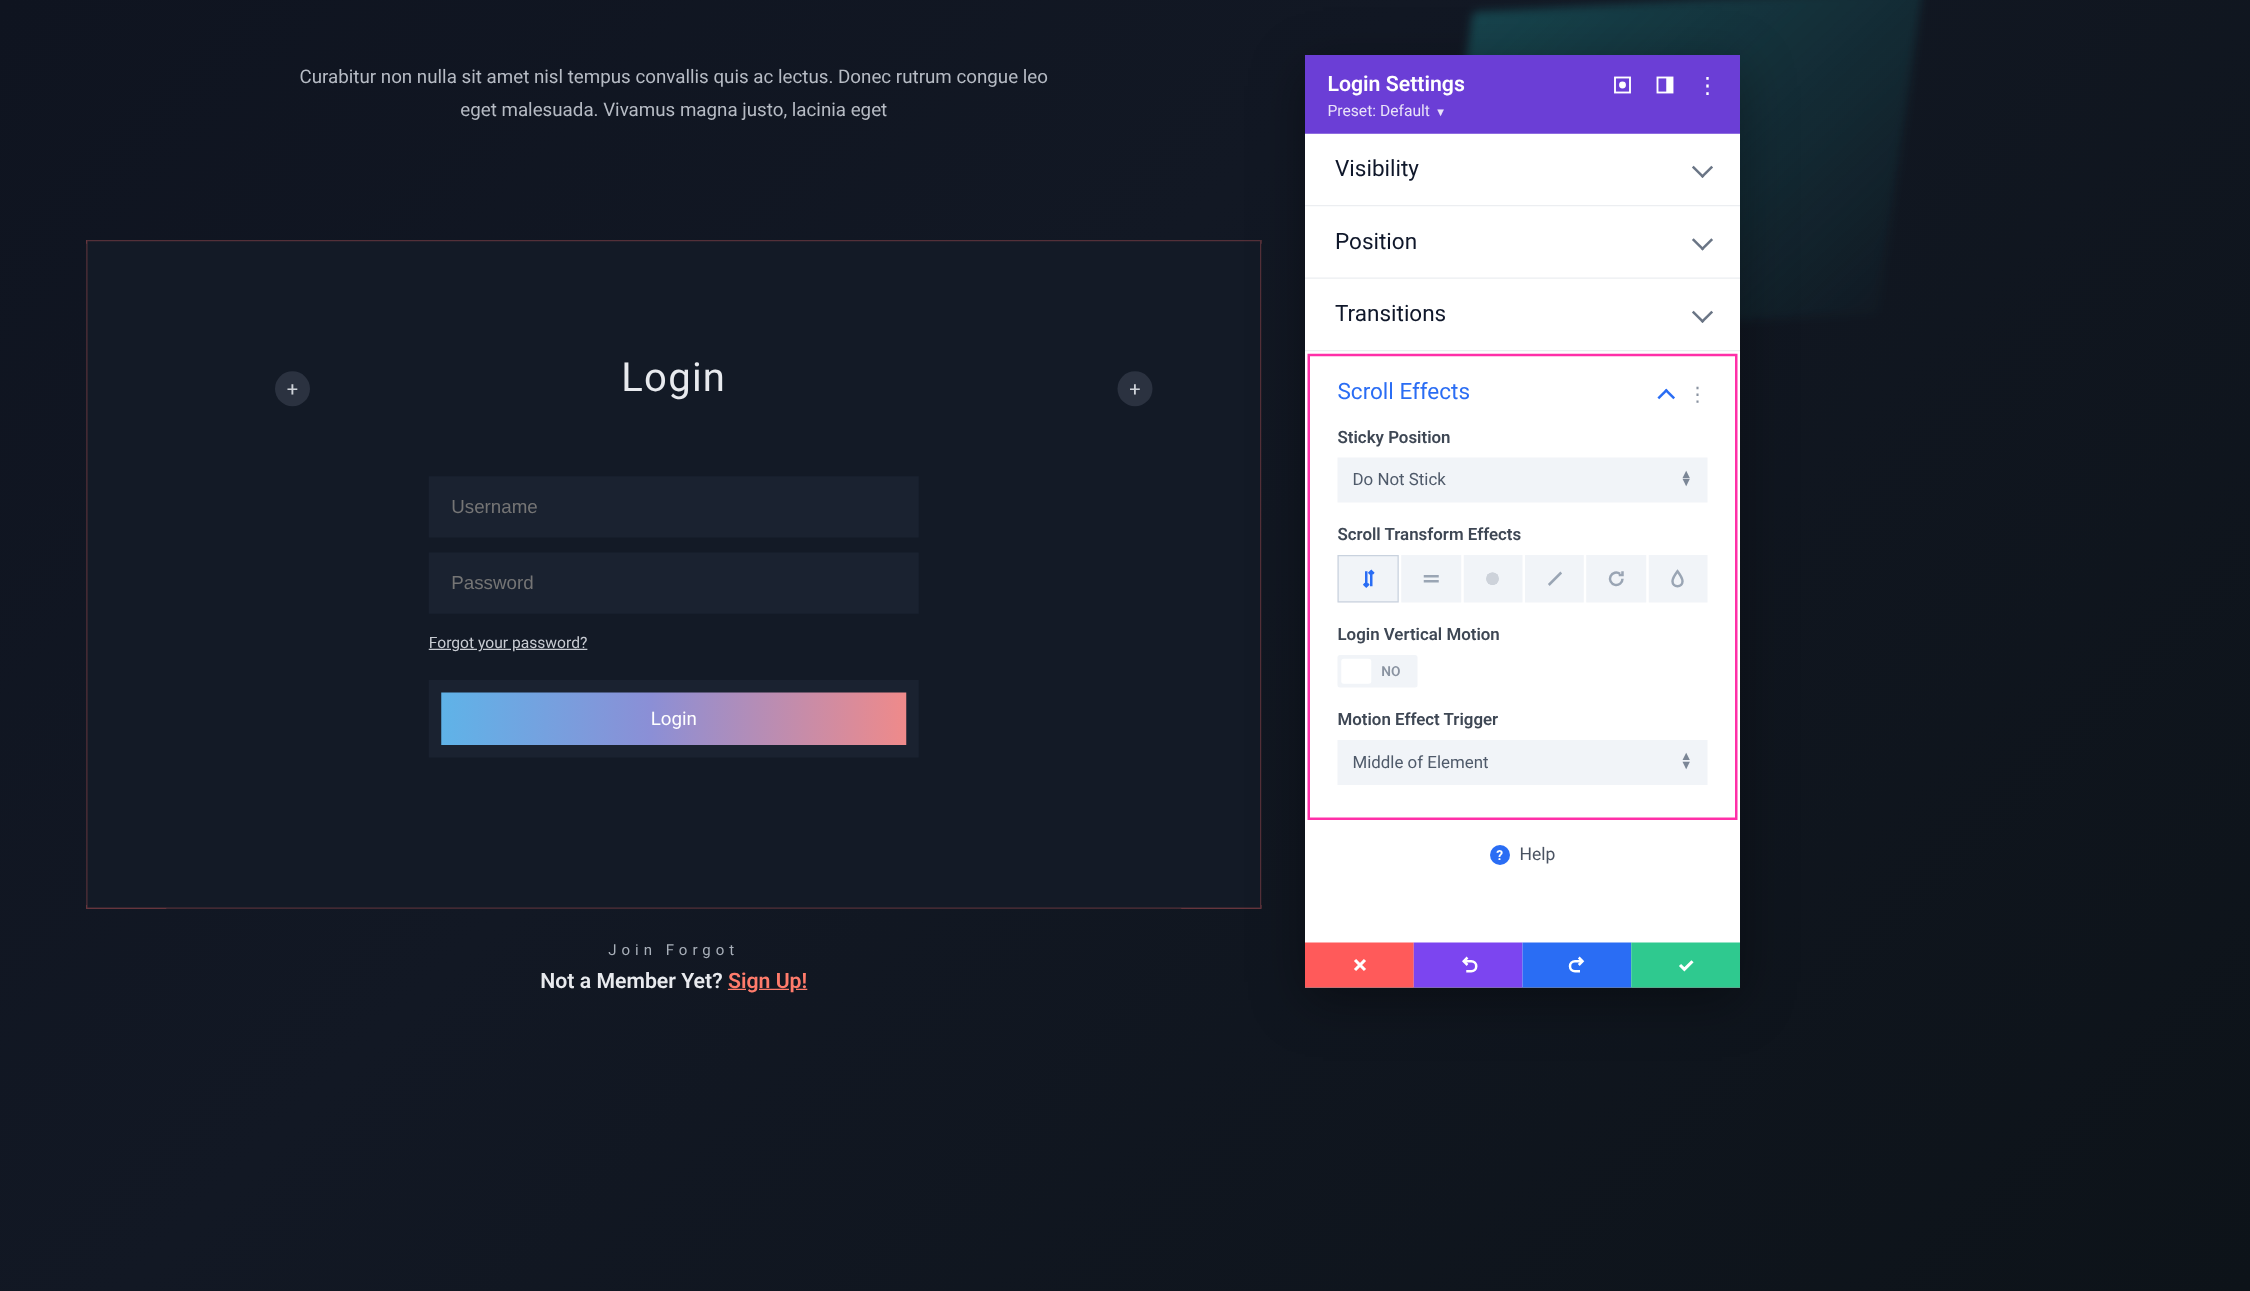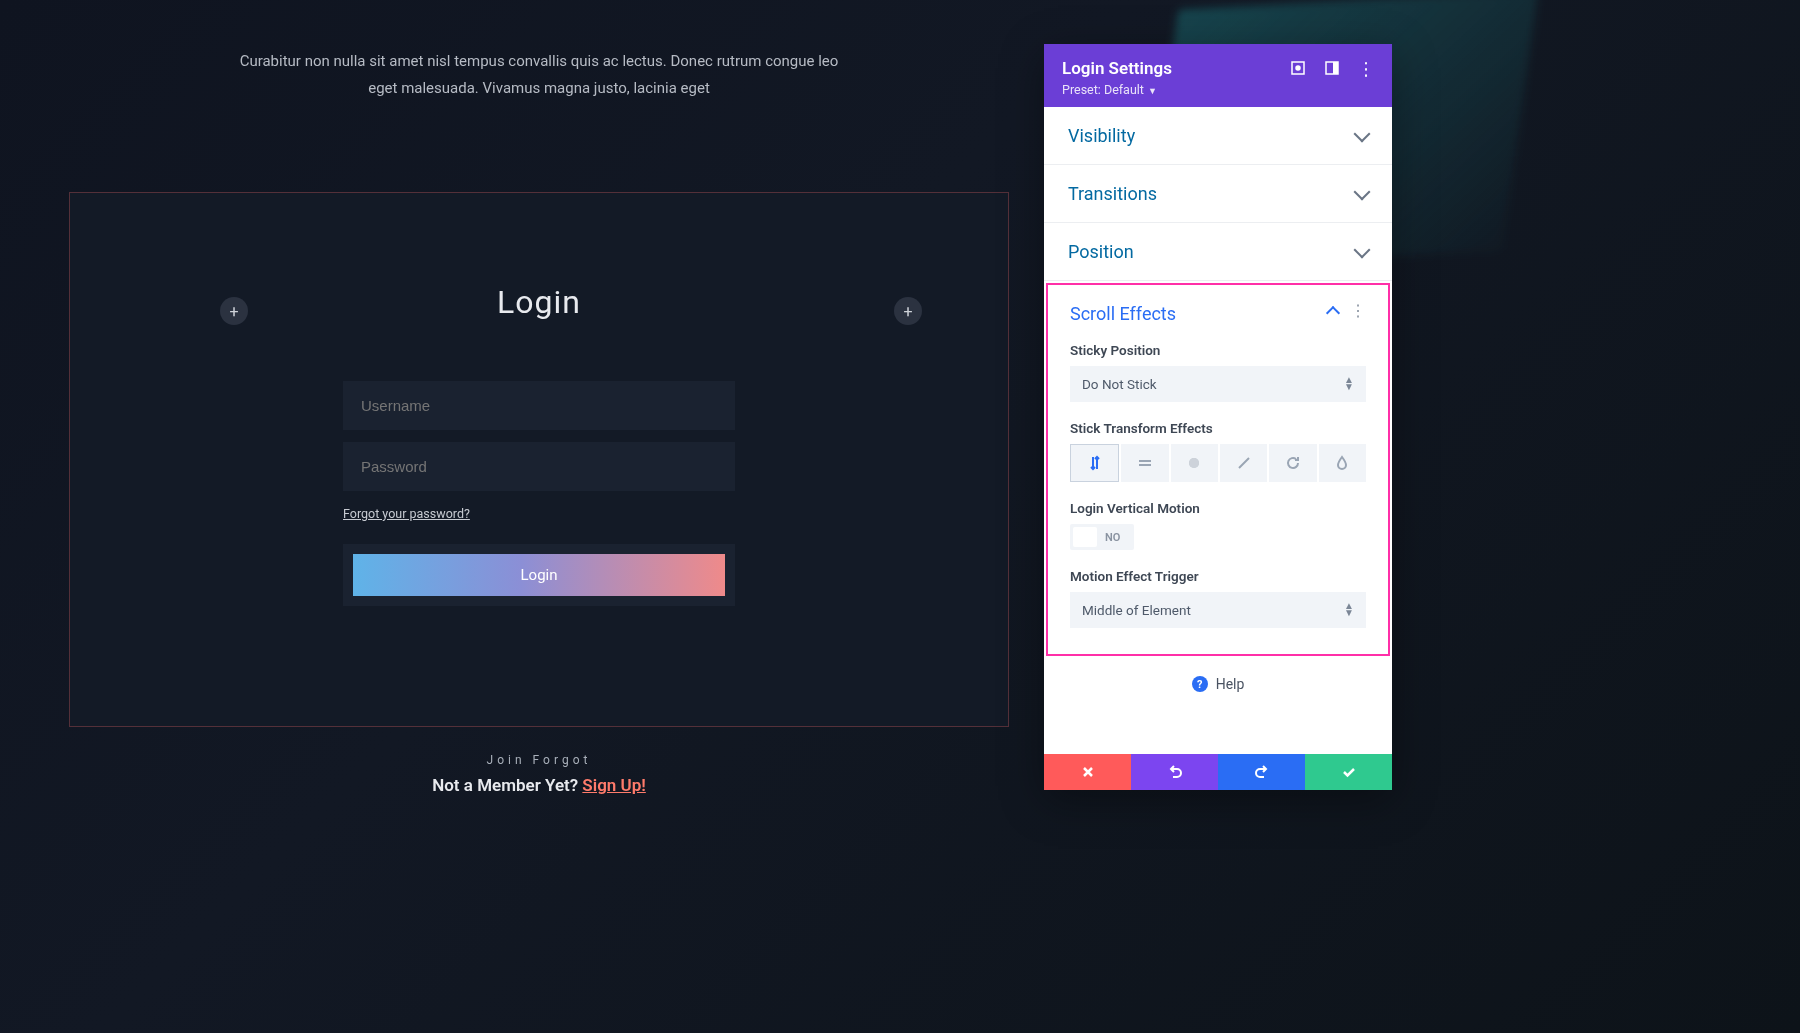--- a/index.html
+++ b/index.html
@@ -184,35 +184,35 @@
   flex: 1;
   overflow-y: auto;
   position: relative;
 }
 .section-row {
   display: flex; align-items: center; justify-content: space-between;
   padding: 18px 24px;
   border-bottom: 1px solid #eceef1;
   cursor: pointer;
 }
-.section-row .label { font-size: 18px; color: #0369a1; }
+.section-row .label { font-size: 18px; color: #0f172a; }
 .chev {
   width: 12px; height: 12px;
   border-right: 2px solid #6a7585;
   border-bottom: 2px solid #6a7585;
   transform: rotate(45deg);
   margin-top: -4px;
 }
 .section-open {
   border: 2px solid #ff2fa8;
   margin: 2px 2px 0;
   padding: 18px 22px 26px;
 }
 .section-open-header {
-  display:flex;align-items:flex-start;justify-content:space-between;
+  display:flex;align-items:flex-end;justify-content:space-between;
   margin-bottom: 18px;
 }
 .section-open-title { color: #2a6df4; font-size: 18px; }
 .section-open-ctrls { display:flex;gap:12px;align-items:center; }
 .chev-up {
   width: 10px; height: 10px;
   border-right: 2px solid #2a6df4;
   border-bottom: 2px solid #2a6df4;
   transform: rotate(-135deg);
   margin-top:4px;
@@ -350,44 +350,44 @@
     </div>
   </div>
 
 
   <div class="sections">
     <div class="section-row">
       <span class="label">Visibility</span>
       <span class="chev"></span>
     </div>
     <div class="section-row">
+      <span class="label">Position</span>
+      <span class="chev"></span>
+    </div>
+    <div class="section-row">
       <span class="label">Transitions</span>
-      <span class="chev"></span>
-    </div>
-    <div class="section-row">
-      <span class="label">Position</span>
       <span class="chev"></span>
     </div>
 
     <div class="section-open">
       <div class="section-open-header">
         <span class="section-open-title">Scroll Effects</span>
         <div class="section-open-ctrls">
           <span class="chev-up"></span>
           <span class="vdots">⋮</span>
         </div>
       </div>
 
       <div class="opt-label">Sticky Position</div>
       <div class="select">
         <span>Do Not Stick</span>
         <span class="sort">▲<br>▼</span>
       </div>
 
-      <div class="opt-label">Stick Transform Effects</div>
+      <div class="opt-label">Scroll Transform Effects</div>
       <div class="effect-row">
         <div class="effect-btn active">
             <svg viewBox="0 0 16 16" stroke="#2a6df4" stroke-width="2" fill="none">
               <path d="M6 2v12M10 14V2"></path>
               <path d="M4 12l2 2 2-2M12 4l-2-2-2 2" fill="#2a6df4"></path>
             </svg>
           </div>
         <div class="effect-btn">
             <svg viewBox="0 0 16 16" stroke="#9aa5b4" stroke-width="2" fill="none">
               <path d="M2 6h12M14 10H2"></path>

